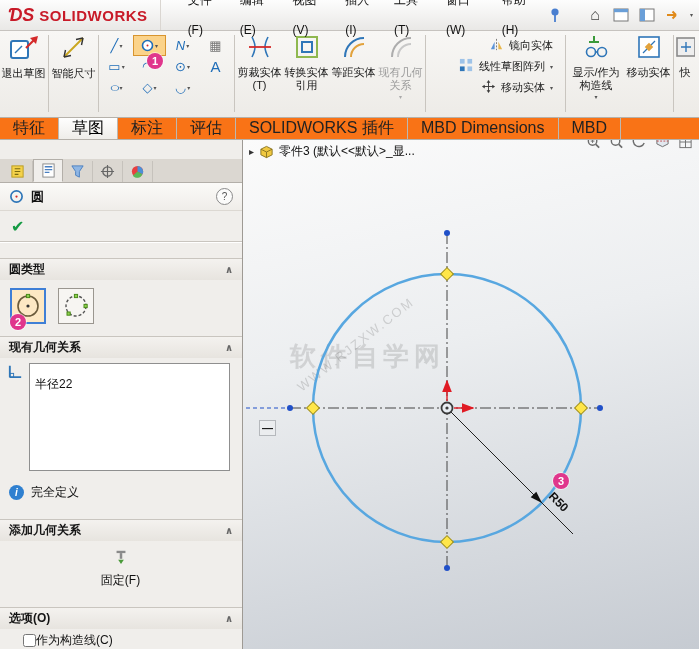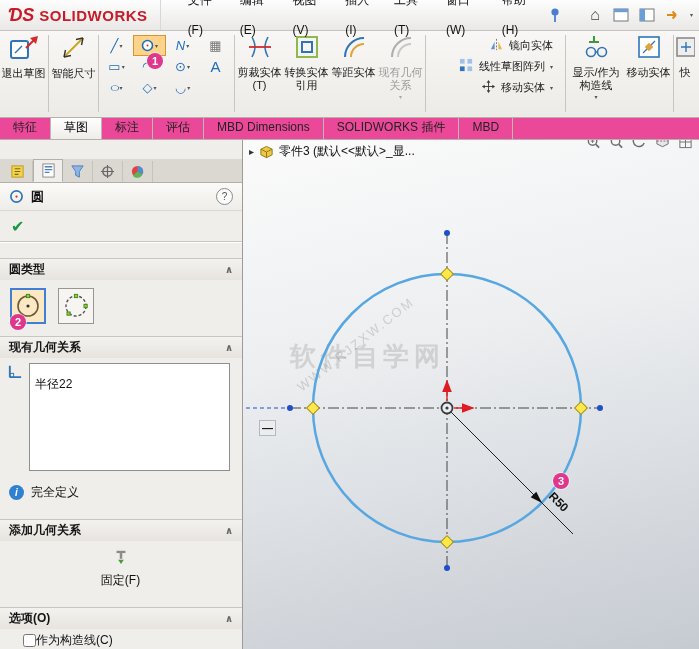--- a/index.html
+++ b/index.html
@@ -28,21 +28,21 @@
   .stool .caret{font-size:6px;color:#555;margin-left:1px;}
   .stool.active-tool{background:#fbd38a;border:1px solid #d8952f;box-sizing:border-box;}
   .ellipse-glyph{display:inline-block;transform:scaleX(1.45);}
   .rb-col{display:flex;flex-direction:column;padding:7px 11px 0 6px;gap:4px;width:120px;align-items:flex-end;}
   .rb-row{display:flex;align-items:center;gap:5px;font-size:11px;color:#1a1a1a;height:17px;white-space:nowrap;}
   .rb-row .caret{font-size:6px;color:#555;}
   .caret-under{font-size:6px;color:#555;line-height:6px;}
   .clip-btn{width:20px;overflow:hidden;}
 
   
-  #tabbar{position:absolute;top:117px;left:0;width:699px;height:22px;background:#ec4899;border-bottom:1px solid #b5b1aa;display:flex;font-size:12px;z-index:8;}
+  #tabbar{position:absolute;top:117px;left:0;width:699px;height:22px;background:#f97316;border-bottom:1px solid #b5b1aa;display:flex;font-size:16px;z-index:8;}
   .tab{padding:0 13px;line-height:21px;color:#222;border-right:1px solid #bcb8b1;white-space:nowrap;cursor:default;}
   .tab.active{background:linear-gradient(#ffffff,#efede9);color:#000;}
 
   
   #panel{position:absolute;top:139px;left:0;width:243px;height:510px;background:#f0eeeb;border-right:1px solid #9e9a94;box-sizing:border-box;z-index:5;}
   .pm-tabs{margin-top:20px;height:23px;background:#dbd7d1;border-bottom:1px solid #b3afa9;display:flex;align-items:flex-end;padding-left:3px;}
   .pm-tab{width:30px;height:21px;display:flex;align-items:center;justify-content:center;border-right:1px solid #c6c2bc;box-sizing:border-box;}
   .pm-tab.active{background:#f0eeeb;border:1px solid #b3afa9;border-bottom:1px solid #f0eeeb;height:23px;}
   .pm-title{height:27px;display:flex;align-items:center;gap:7px;padding:0 9px;border-bottom:1px solid #dcd8d2;background:linear-gradient(#fbfaf8,#efede9);}
   .pm-title .t{font-weight:bold;font-size:13px;color:#111;}
@@ -334,22 +334,22 @@
       </span>
       <span class="lbl">快</span>
     </div>
   </div>
 
   <div id="tabbar">
     <span class="tab">特征</span>
     <span class="tab active">草图</span>
     <span class="tab">标注</span>
     <span class="tab">评估</span>
+    <span class="tab">SOLIDWORKS 插件</span>
     <span class="tab">MBD Dimensions</span>
-    <span class="tab">SOLIDWORKS 插件</span>
     <span class="tab">MBD</span>
   </div>
 
   <div id="panel">
 
     <div class="pm-tabs">
       <span class="pm-tab">
         <svg width="15" height="15" viewBox="0 0 16 16">
             <rect x="2" y="2" width="12" height="12" fill="#f4d24a" stroke="#b89a20"></rect>
             <path d="M5 5 h6 M5 8 h6 M5 11 h4" stroke="#7a6a10" stroke-width="1.2" fill="none"></path>

